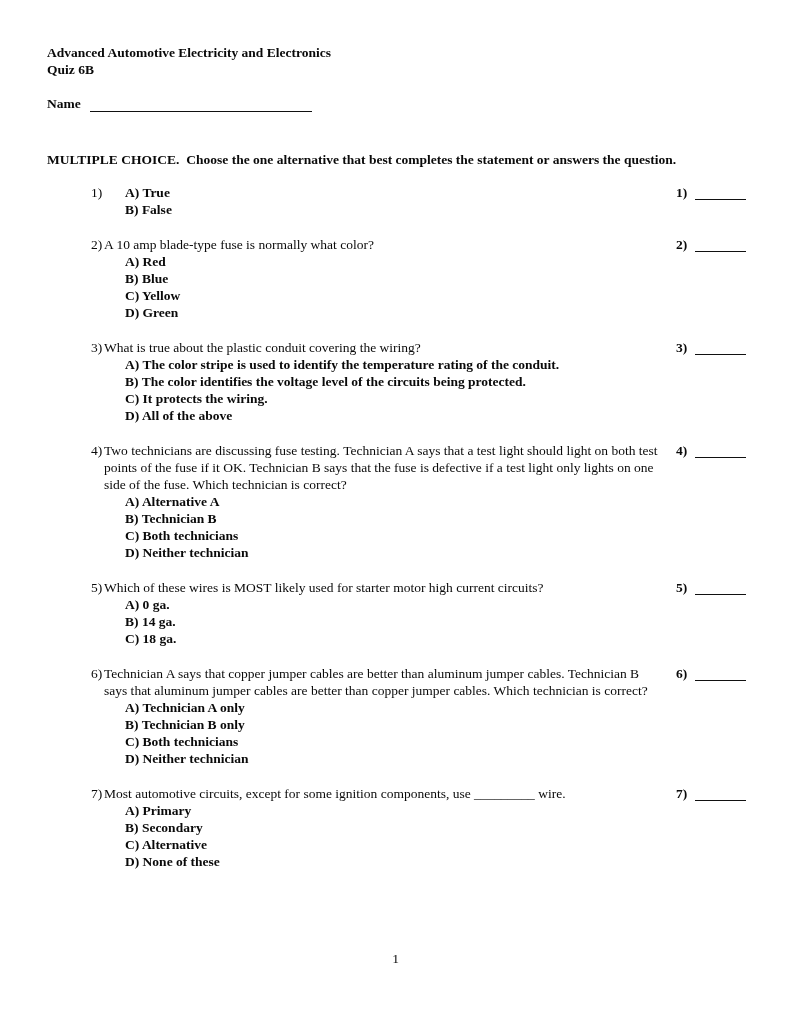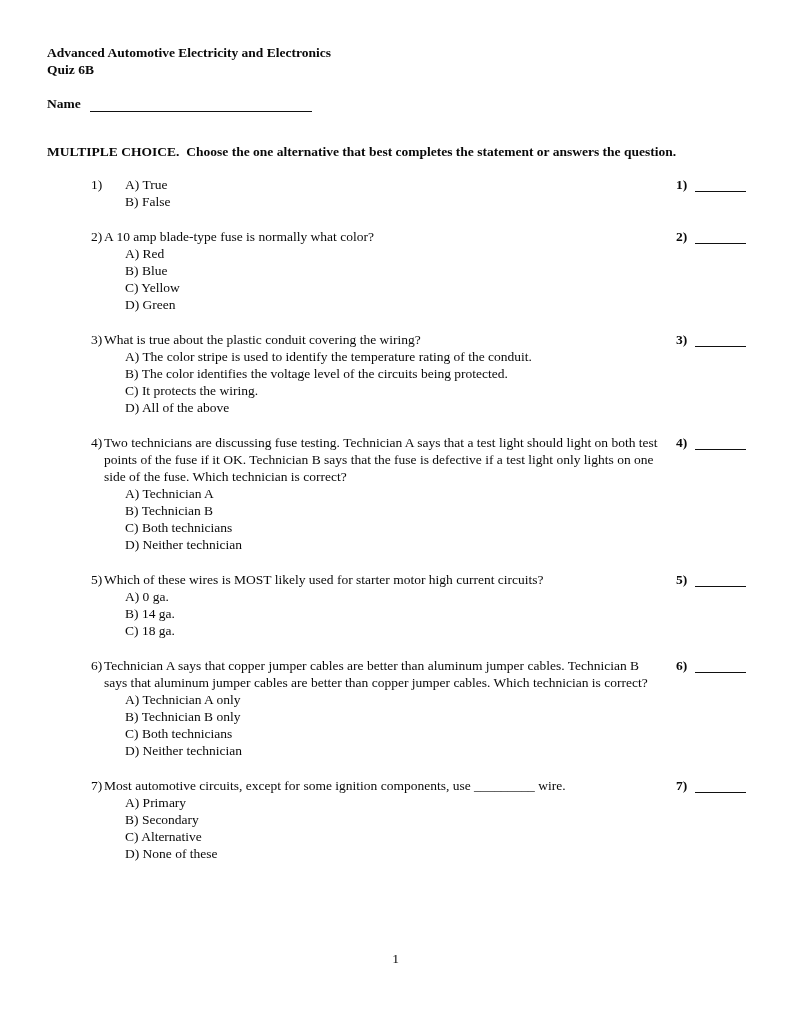--- a/index.html
+++ b/index.html
@@ -18,29 +18,29 @@
   }
   .title-line { font-weight: bold; }
   .name-row { margin-top: 17px; display: flex; align-items: flex-end; gap: 7px; }
   .name-label { font-weight: bold; }
   .name-line {
     width: 222px;
     height: 15px;
     border-bottom: 1.5px solid #111;
     margin-left: 2px;
   }
-  .mc-heading { margin-top: 31px; font-weight: bold; }
+  .mc-heading { margin-top: 39px; font-weight: bold; }
   .mc-instruction { margin-left: 7px; }
   .questions { margin-top: 16px; padding-left: 57px; }
   .question { display: flex; align-items: flex-start; margin-bottom: 18px; }
   .q-main { flex: 1 1 auto; max-width: 560px; padding-right: 12px; }
   .q-text { position: relative; }
   .q-num { position: absolute; left: -13px; top: 0; }
   .q-options { margin-left: 21px; }
-  .q-option { line-height: 17px; }
+  .q-option { line-height: 17px; font-weight: bold; }
   .q-answer {
     flex: 0 0 auto;
     width: 70px;
     margin-left: auto;
     display: flex;
     align-items: flex-start;
   }
   .ans-num { font-weight: bold; }
   .ans-line {
     flex: 1 1 auto;
@@ -130,21 +130,21 @@
     </div>
   </div>
 
   <div class="question">
     <div class="q-main">
       <div class="q-text">
         <span class="q-num">4)</span>
         <span>Two technicians are discussing fuse testing. Technician A says that a test light should light on both test points of the fuse if it OK. Technician B says that the fuse is defective if a test light only lights on one side of the fuse. Which technician is correct?</span>
       </div>
       <div class="q-options">
-            <div class="q-option">A) Technician A</div>
+            <div class="q-option">A) Alternative A</div>
             <div class="q-option">B) Technician B</div>
             <div class="q-option">C) Both technicians</div>
             <div class="q-option">D) Neither technician</div>
           </div>
     </div>
     <div class="q-answer">
       <span class="ans-num">4)</span>
       <span class="ans-line"></span>
     </div>
   </div>

